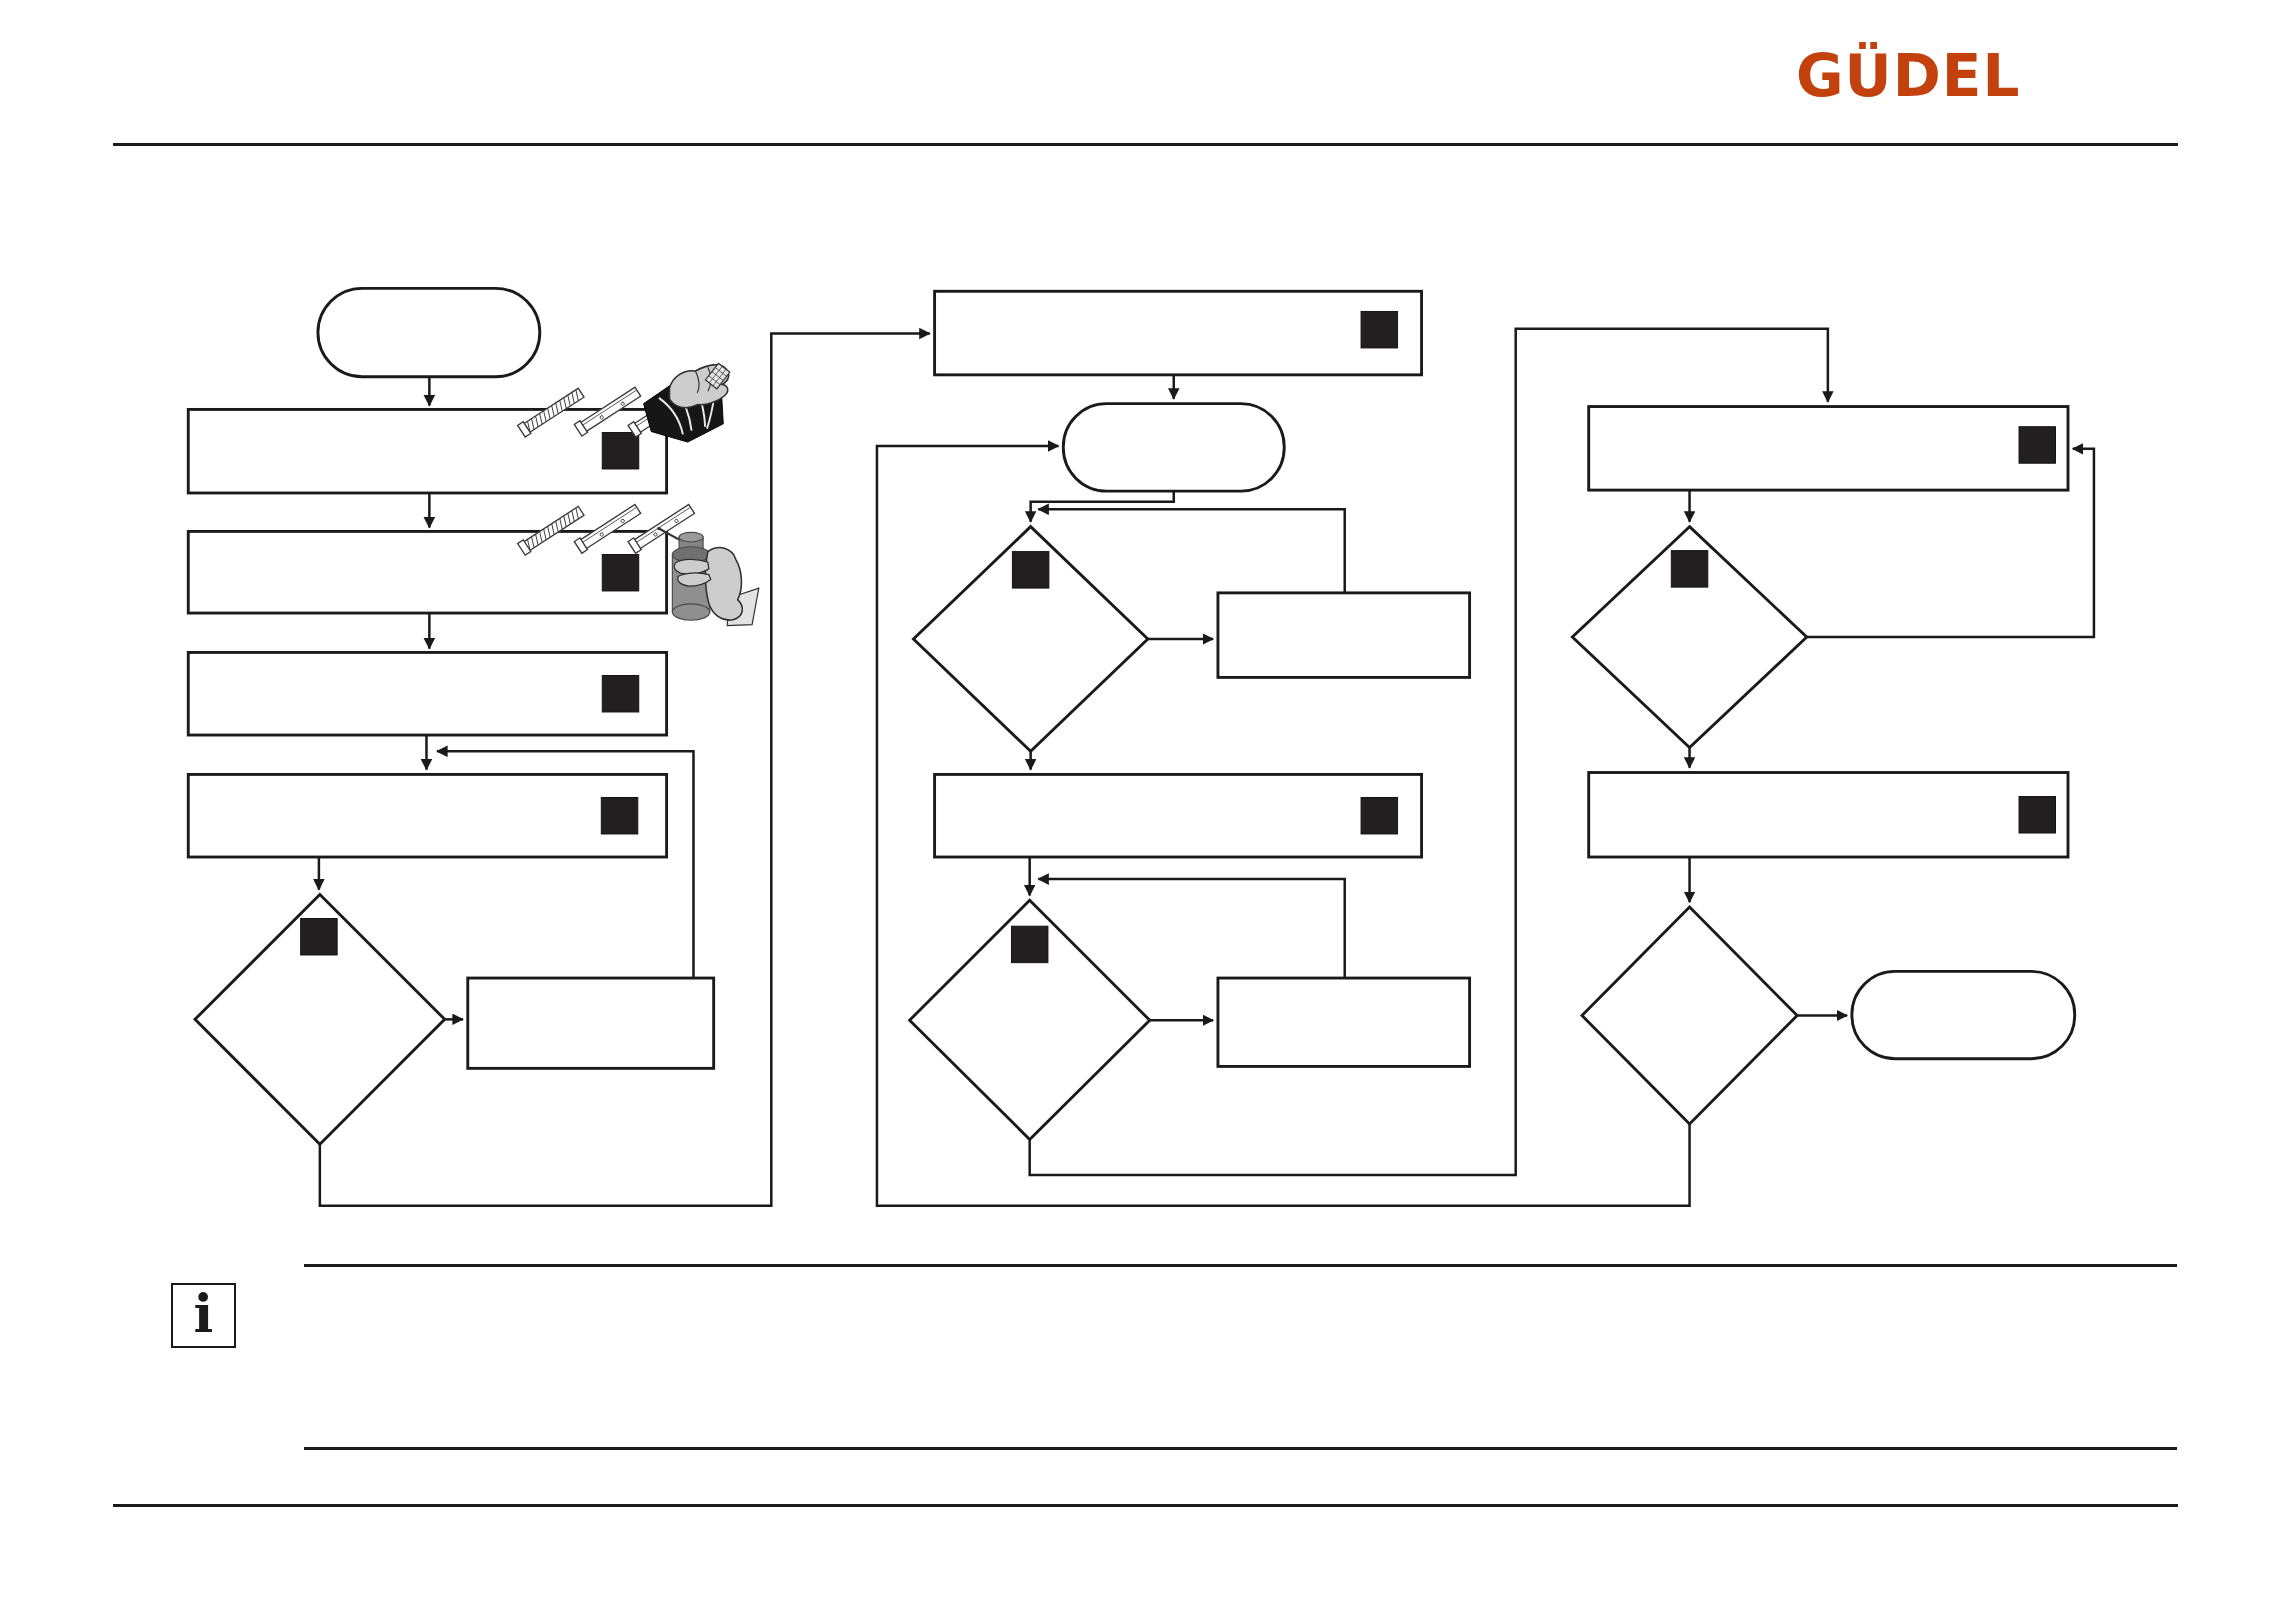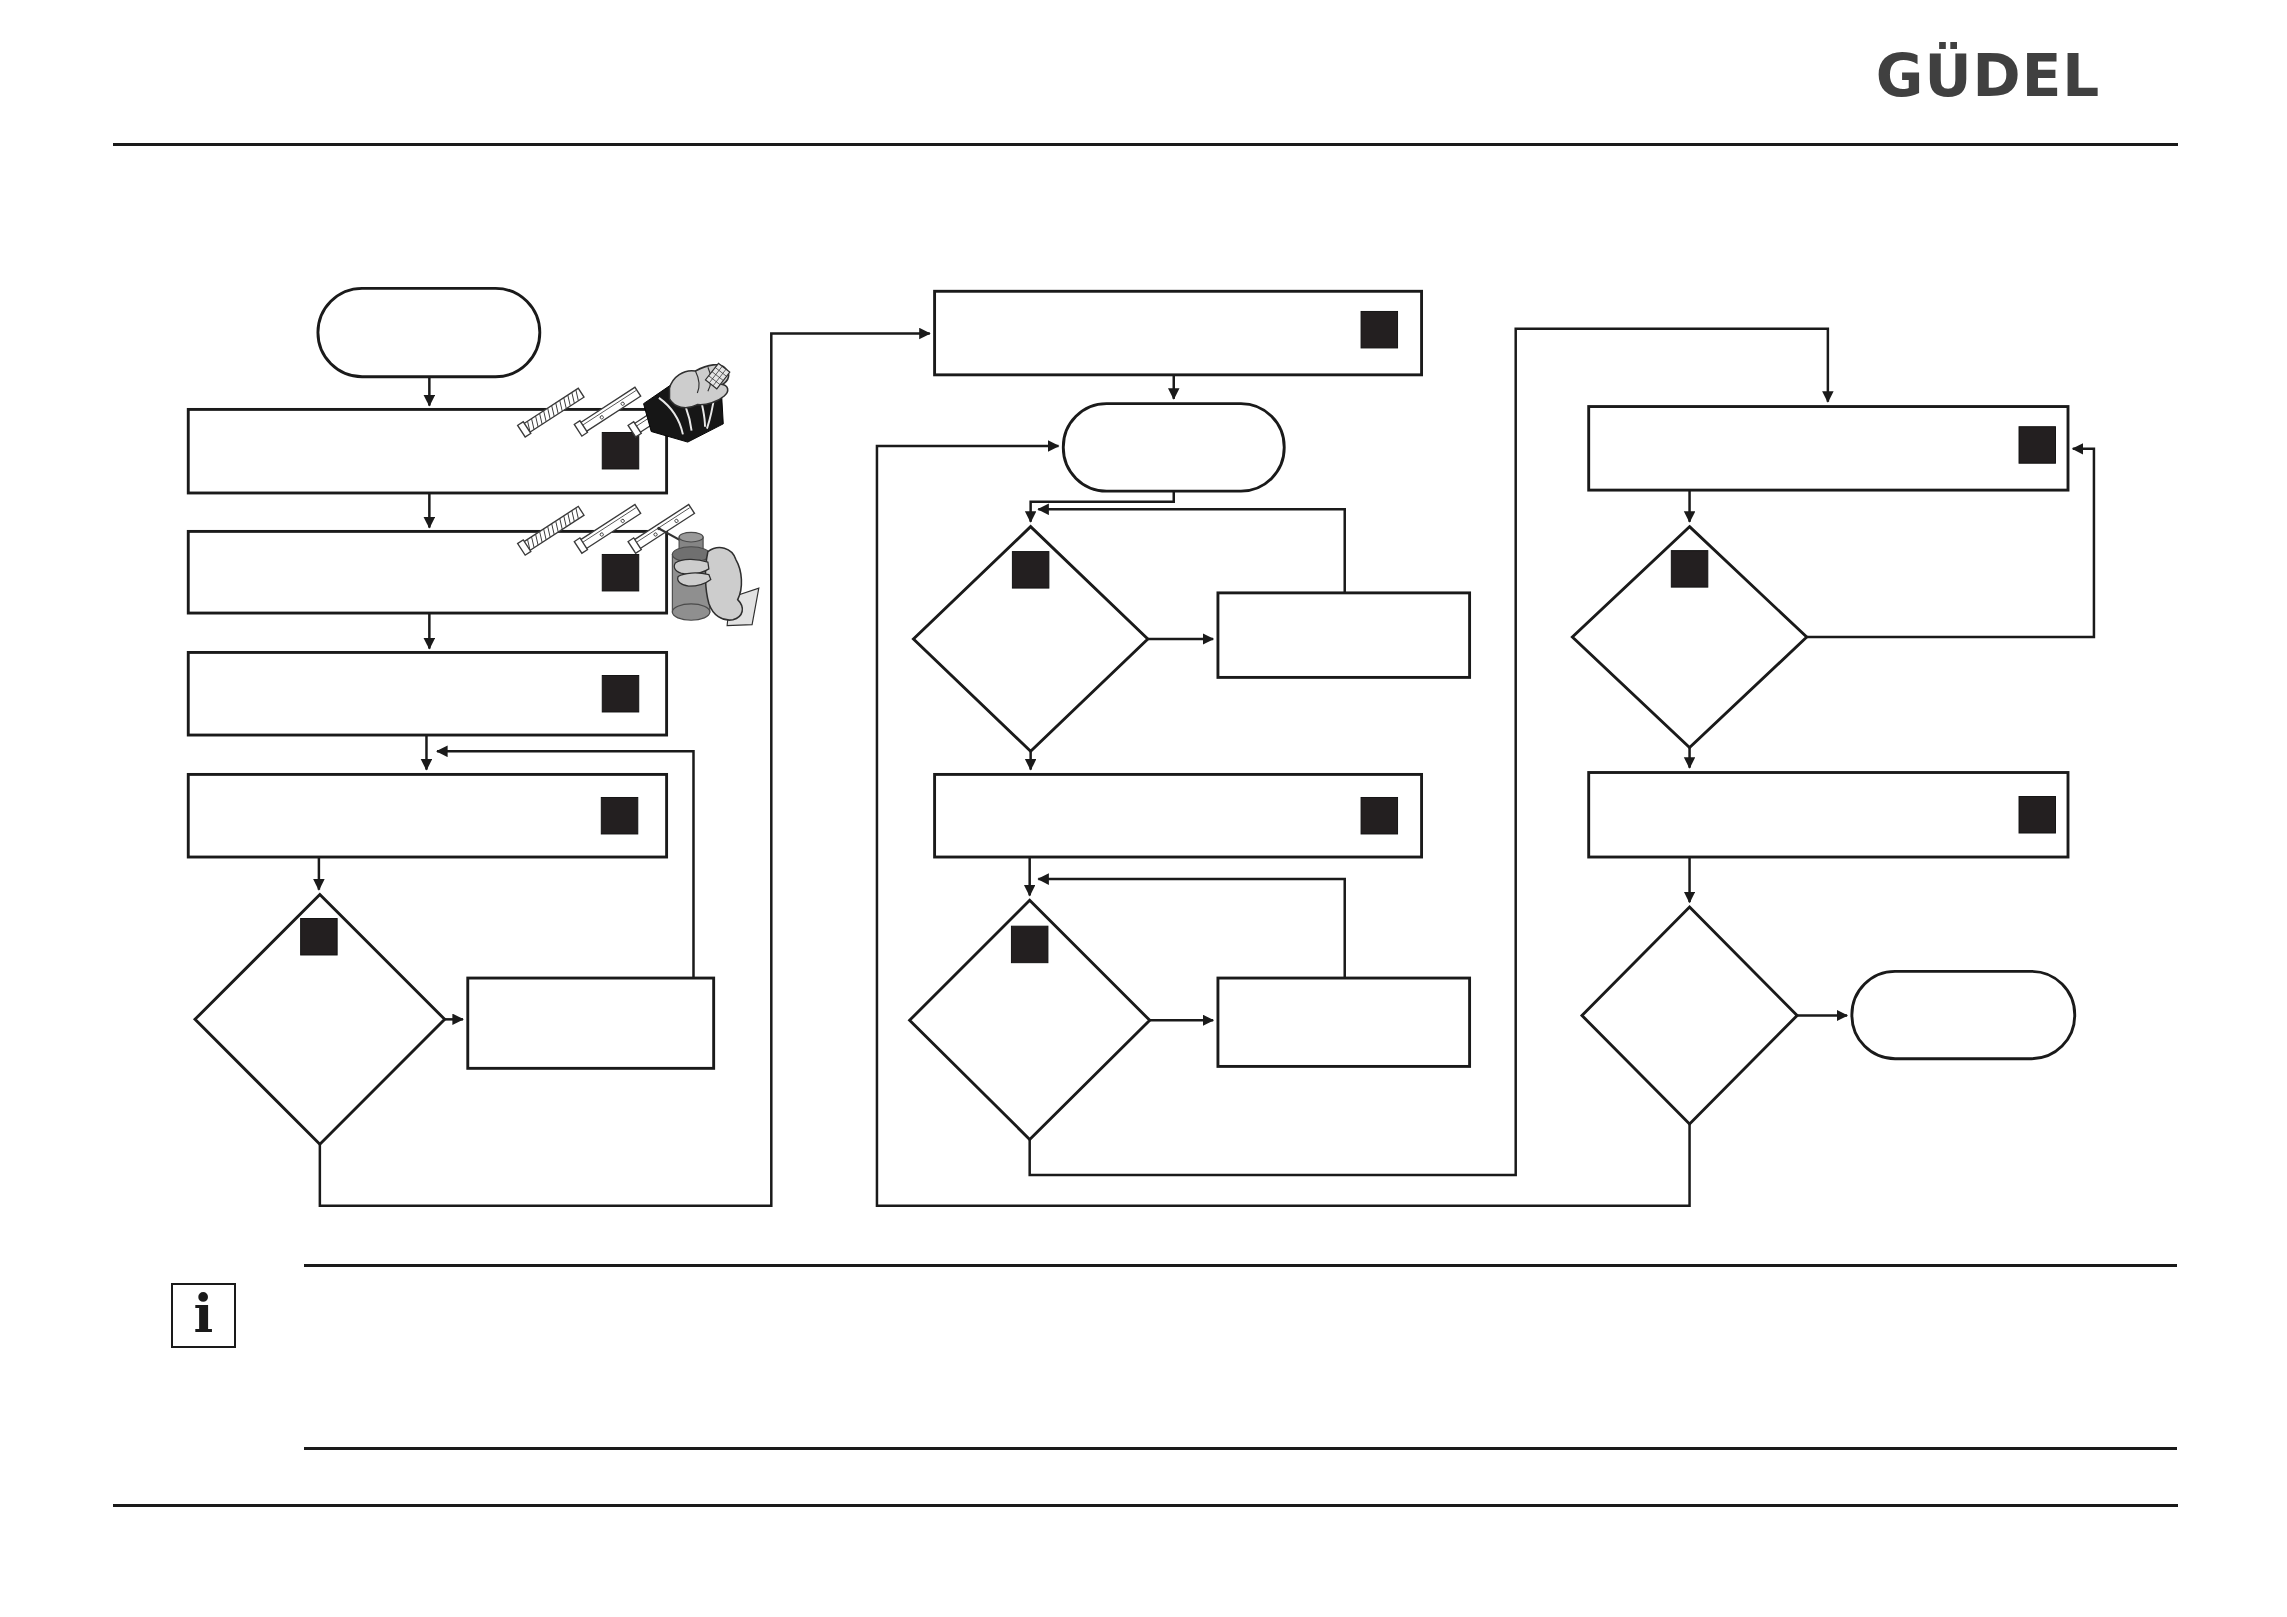--- a/index.html
+++ b/index.html
@@ -1,20 +1,20 @@
 <!DOCTYPE html>
 <html><head>
 <meta charset="utf-8">
 <style>
   html,body{margin:0;padding:0;background:#fff;}
   .page{position:relative;width:2287px;height:1618px;background:#ffffff;overflow:hidden;
         font-family:"Liberation Sans","DejaVu Sans",sans-serif;}
-  .logo{position:absolute;top:42px;left:1796px;width:384px;text-align:center;
+  .logo{position:absolute;top:42px;left:1796px;width:384px;text-align:left;
         font-family:"DejaVu Sans","Liberation Sans",sans-serif;
-        font-weight:bold;font-size:58px;letter-spacing:1px;color:#404040;}
+        font-weight:bold;font-size:58px;letter-spacing:1px;color:#c2410c;}
   .rule{position:absolute;background:#1a1a1a;}
   .rule.top{left:113px;top:143px;width:2065px;height:2.9px;}
   .rule.sep1{left:304px;top:1264px;width:1873px;height:2.9px;}
   .rule.sep2{left:304px;top:1447px;width:1873px;height:2.9px;}
   .rule.bottom{left:113px;top:1504px;width:2065px;height:2.9px;}
   .infobox{position:absolute;left:171px;top:1283px;width:61px;height:61px;
            border:2.9px solid #1a1a1a;display:flex;align-items:center;justify-content:center;}
   .infobox span{font-family:"DejaVu Serif","Liberation Serif",serif;font-weight:bold;
                 font-size:52px;line-height:1;color:#1a1a1a;transform:translateY(-1.9px);}
   svg.flow{position:absolute;left:0;top:0;}

